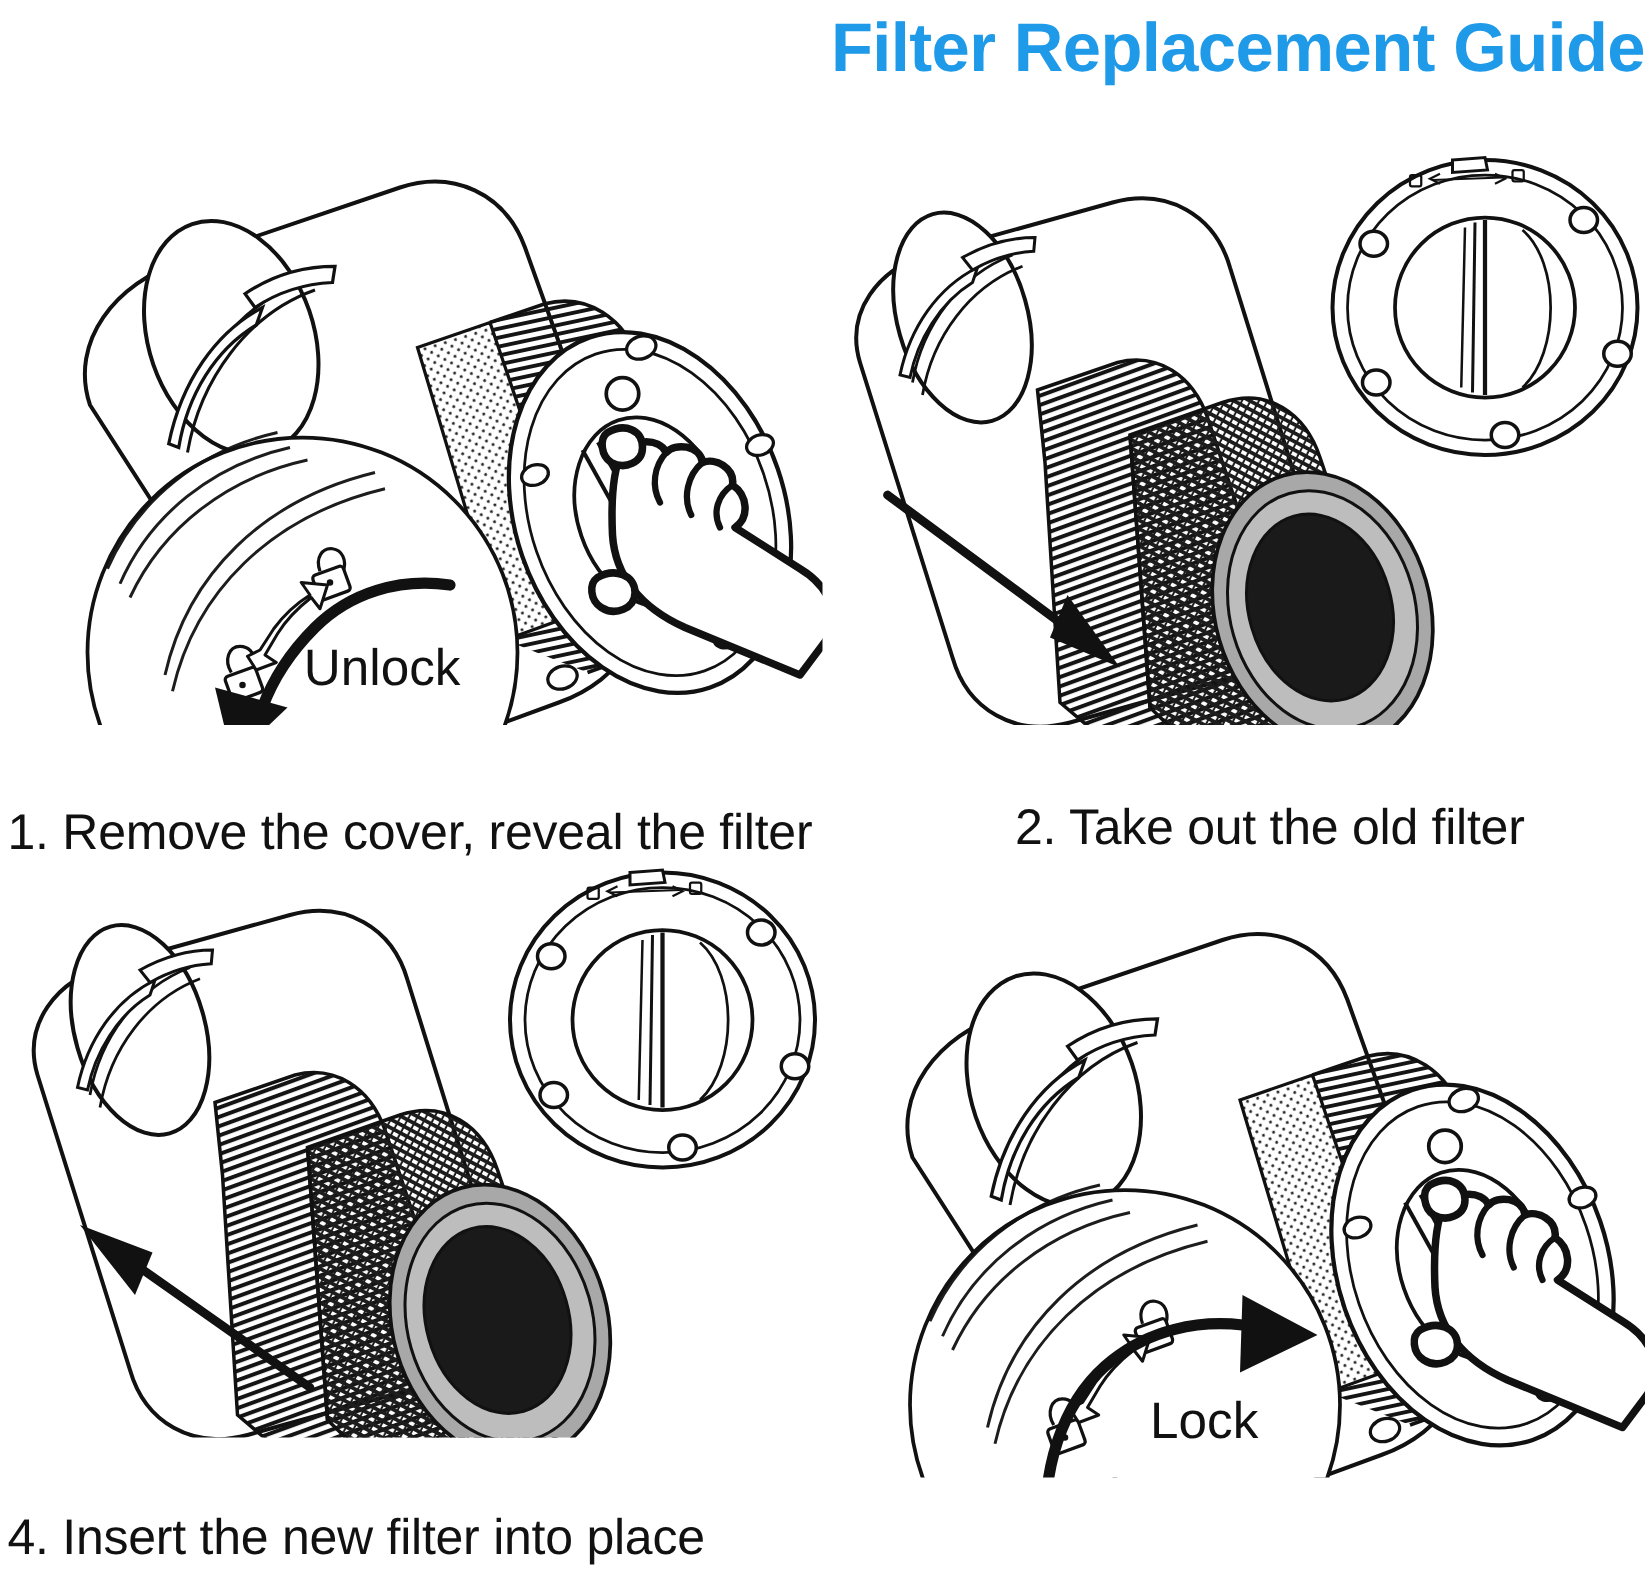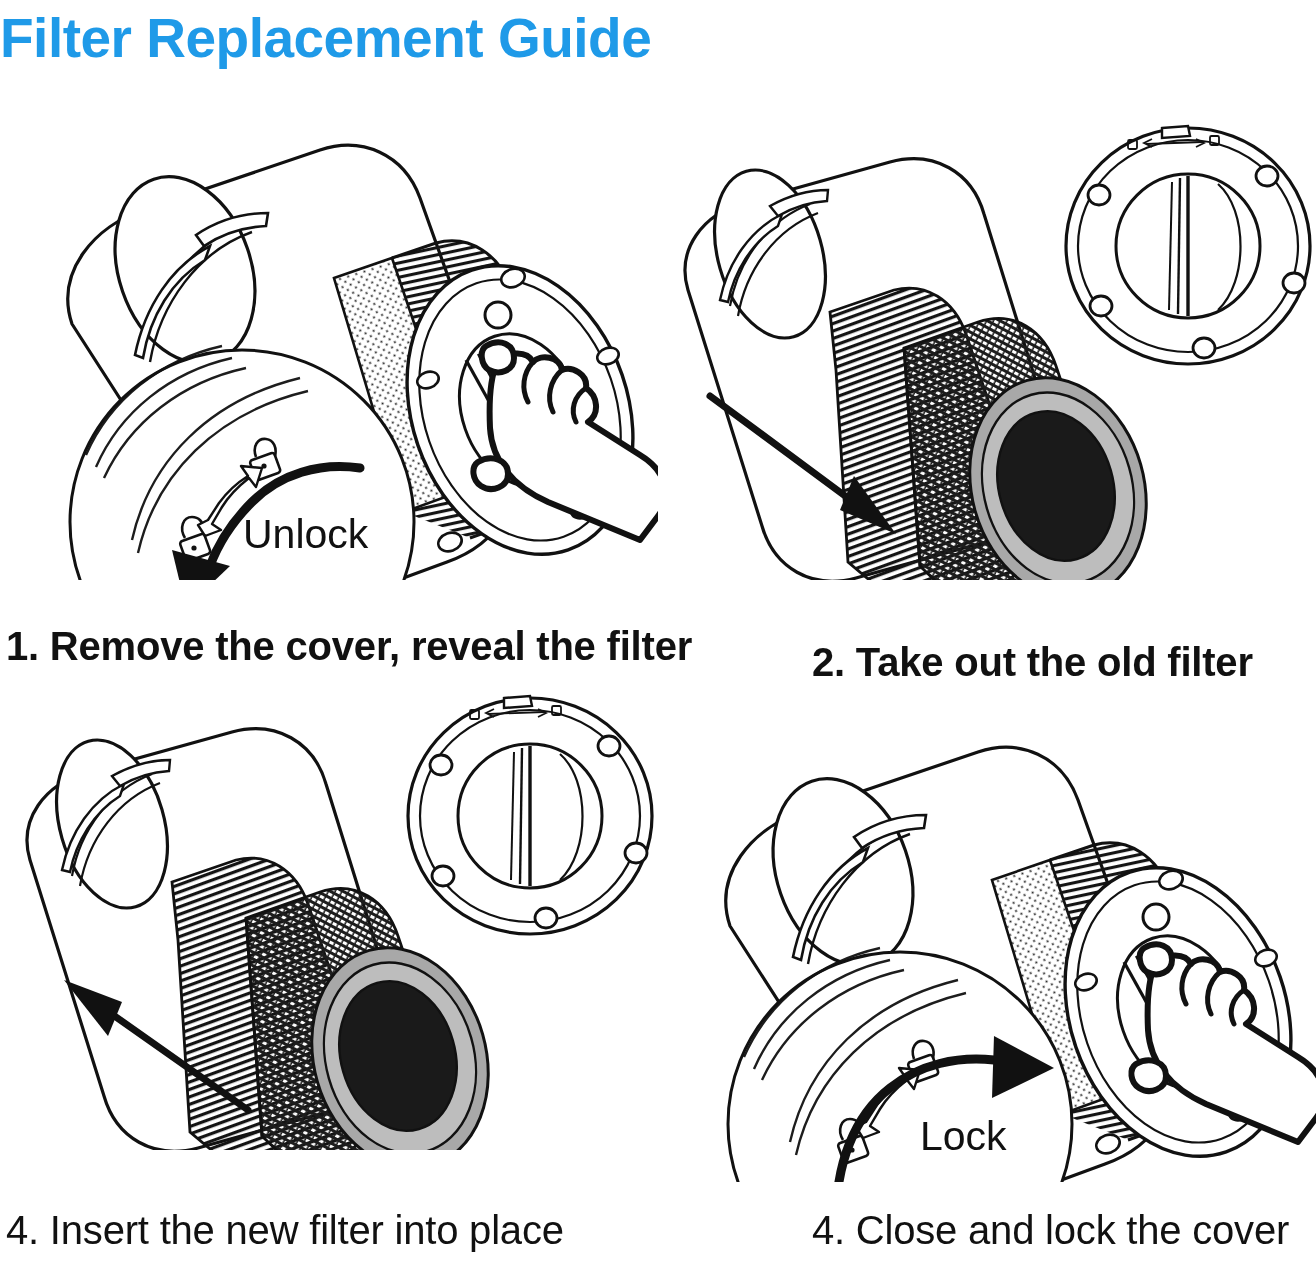--- a/index.html
+++ b/index.html
@@ -19,21 +19,21 @@
     position: relative;
     width: 1316px;
     height: 1268px;
     background: #ffffff;
   }
   .title {
     position: absolute;
     top: 6px;
     left: 0;
     width: 1316px;
-    text-align: left;
+    text-align: right;
     font-size: 55px;
     font-weight: bold;
     letter-spacing: -0.5px;
     color: #1f9ae8;
     font-family: "Liberation Sans", sans-serif;
     white-space: nowrap;
   }
   .panel {
     position: absolute;
     width: 658px;
@@ -52,22 +52,22 @@
     font-family: "Liberation Sans", sans-serif;
     color: #111;
     white-space: nowrap;
     letter-spacing: -0.2px;
   }
   #panel1 { left: 0;   top: 110px; }
   #panel2 { left: 658px; top: 110px; }
   #panel3 { left: 0;   top: 680px; }
   #panel4 { left: 658px; top: 712px; }
 
-  #cap1 { left: 6px;   top: 624px; font-weight: bold; }
-  #cap2 { left: 812px; top: 640px; font-weight: bold; }
+  #cap1 { left: 6px;   top: 644px; }
+  #cap2 { left: 812px; top: 640px; }
   #cap3 { left: 6px;   top: 1208px; }
   #cap4 { left: 812px; top: 1208px; }
 </style>
 </head>
 <body>
 
 <div id="guide" style="background: rgb(255, 255, 255);">
 
   <div class="title" style="color: rgb(31, 154, 232);">Filter Replacement Guide</div>
 
@@ -513,15 +513,14 @@
         <g>
           <path d="M178 508
                    C 178 452, 196 404, 232 376
                    C 262 352, 300 344, 336 348" fill="none" stroke="#111" stroke-width="9" stroke-linecap="round"></path>
           <path d="M396 356 L 334 386 L 336 324 Z" fill="#111"></path>
         </g>
         <text x="262" y="438" font-family="Liberation Sans, sans-serif" font-size="41" fill="#111" text-anchor="start">Lock</text>
       </g>
     </svg>
   </div>
-  <div class="caption" id="cap4">4. Close and lock the cover</div>
 
 </div>
 
 </body></html>

